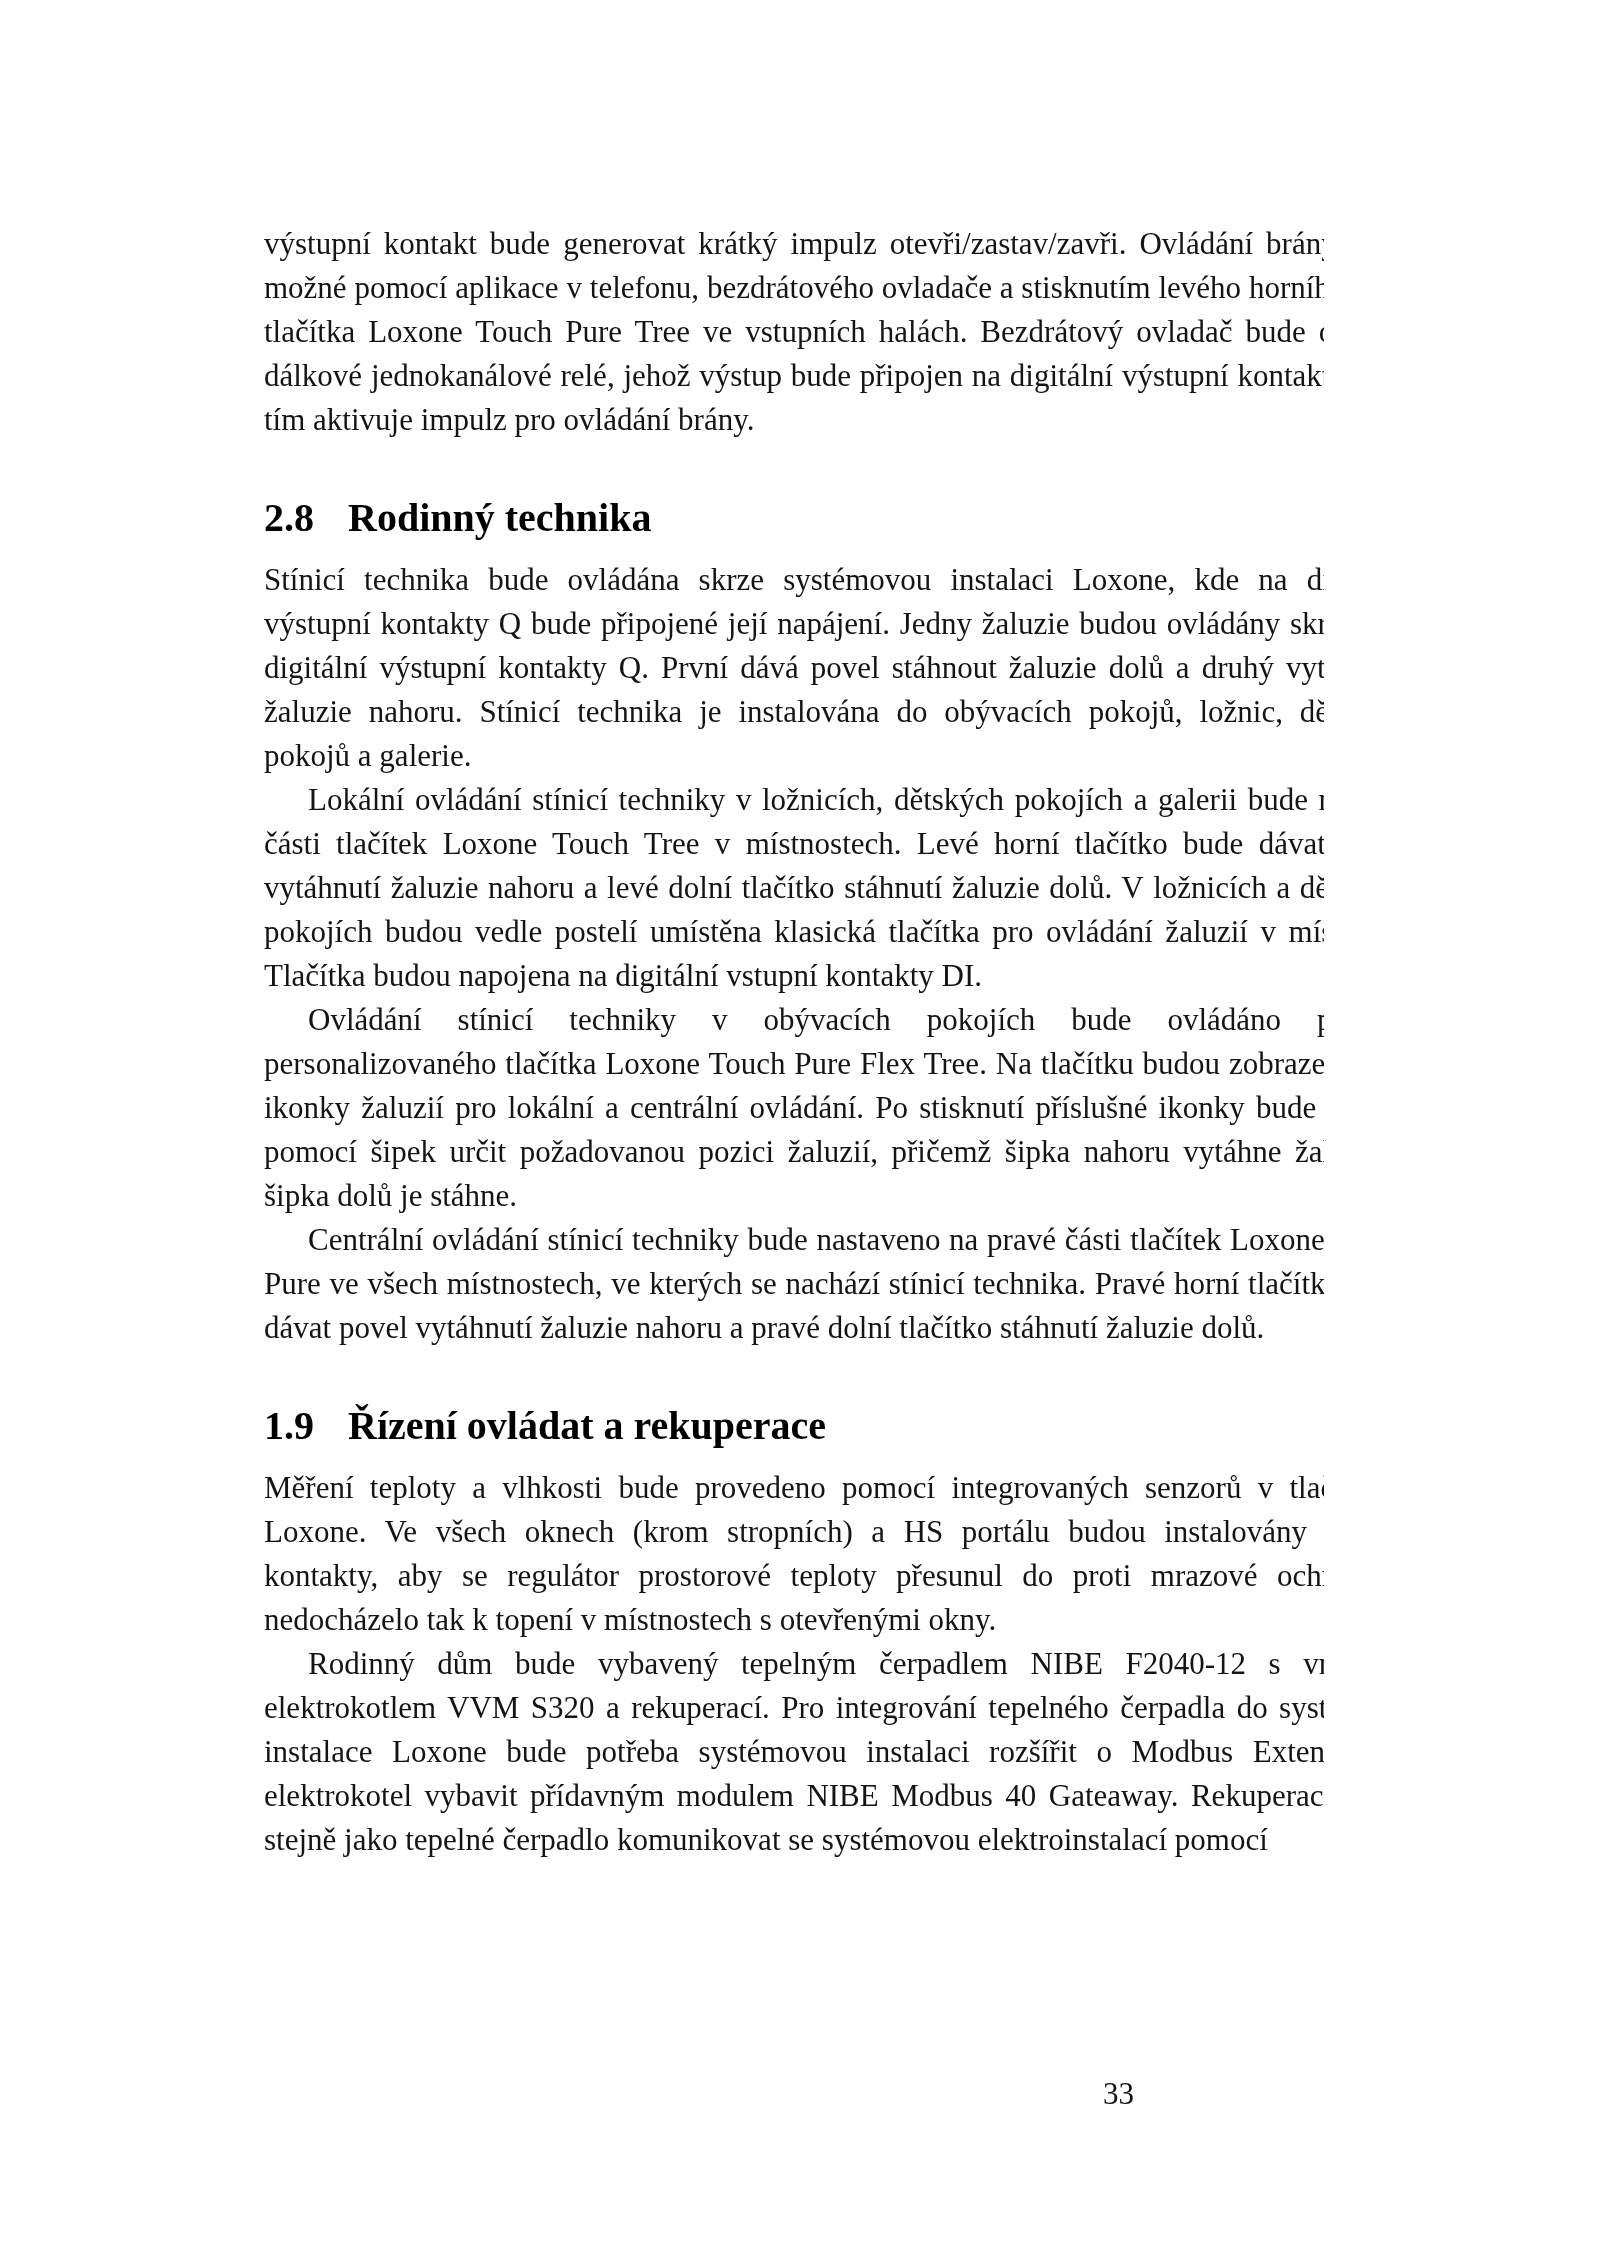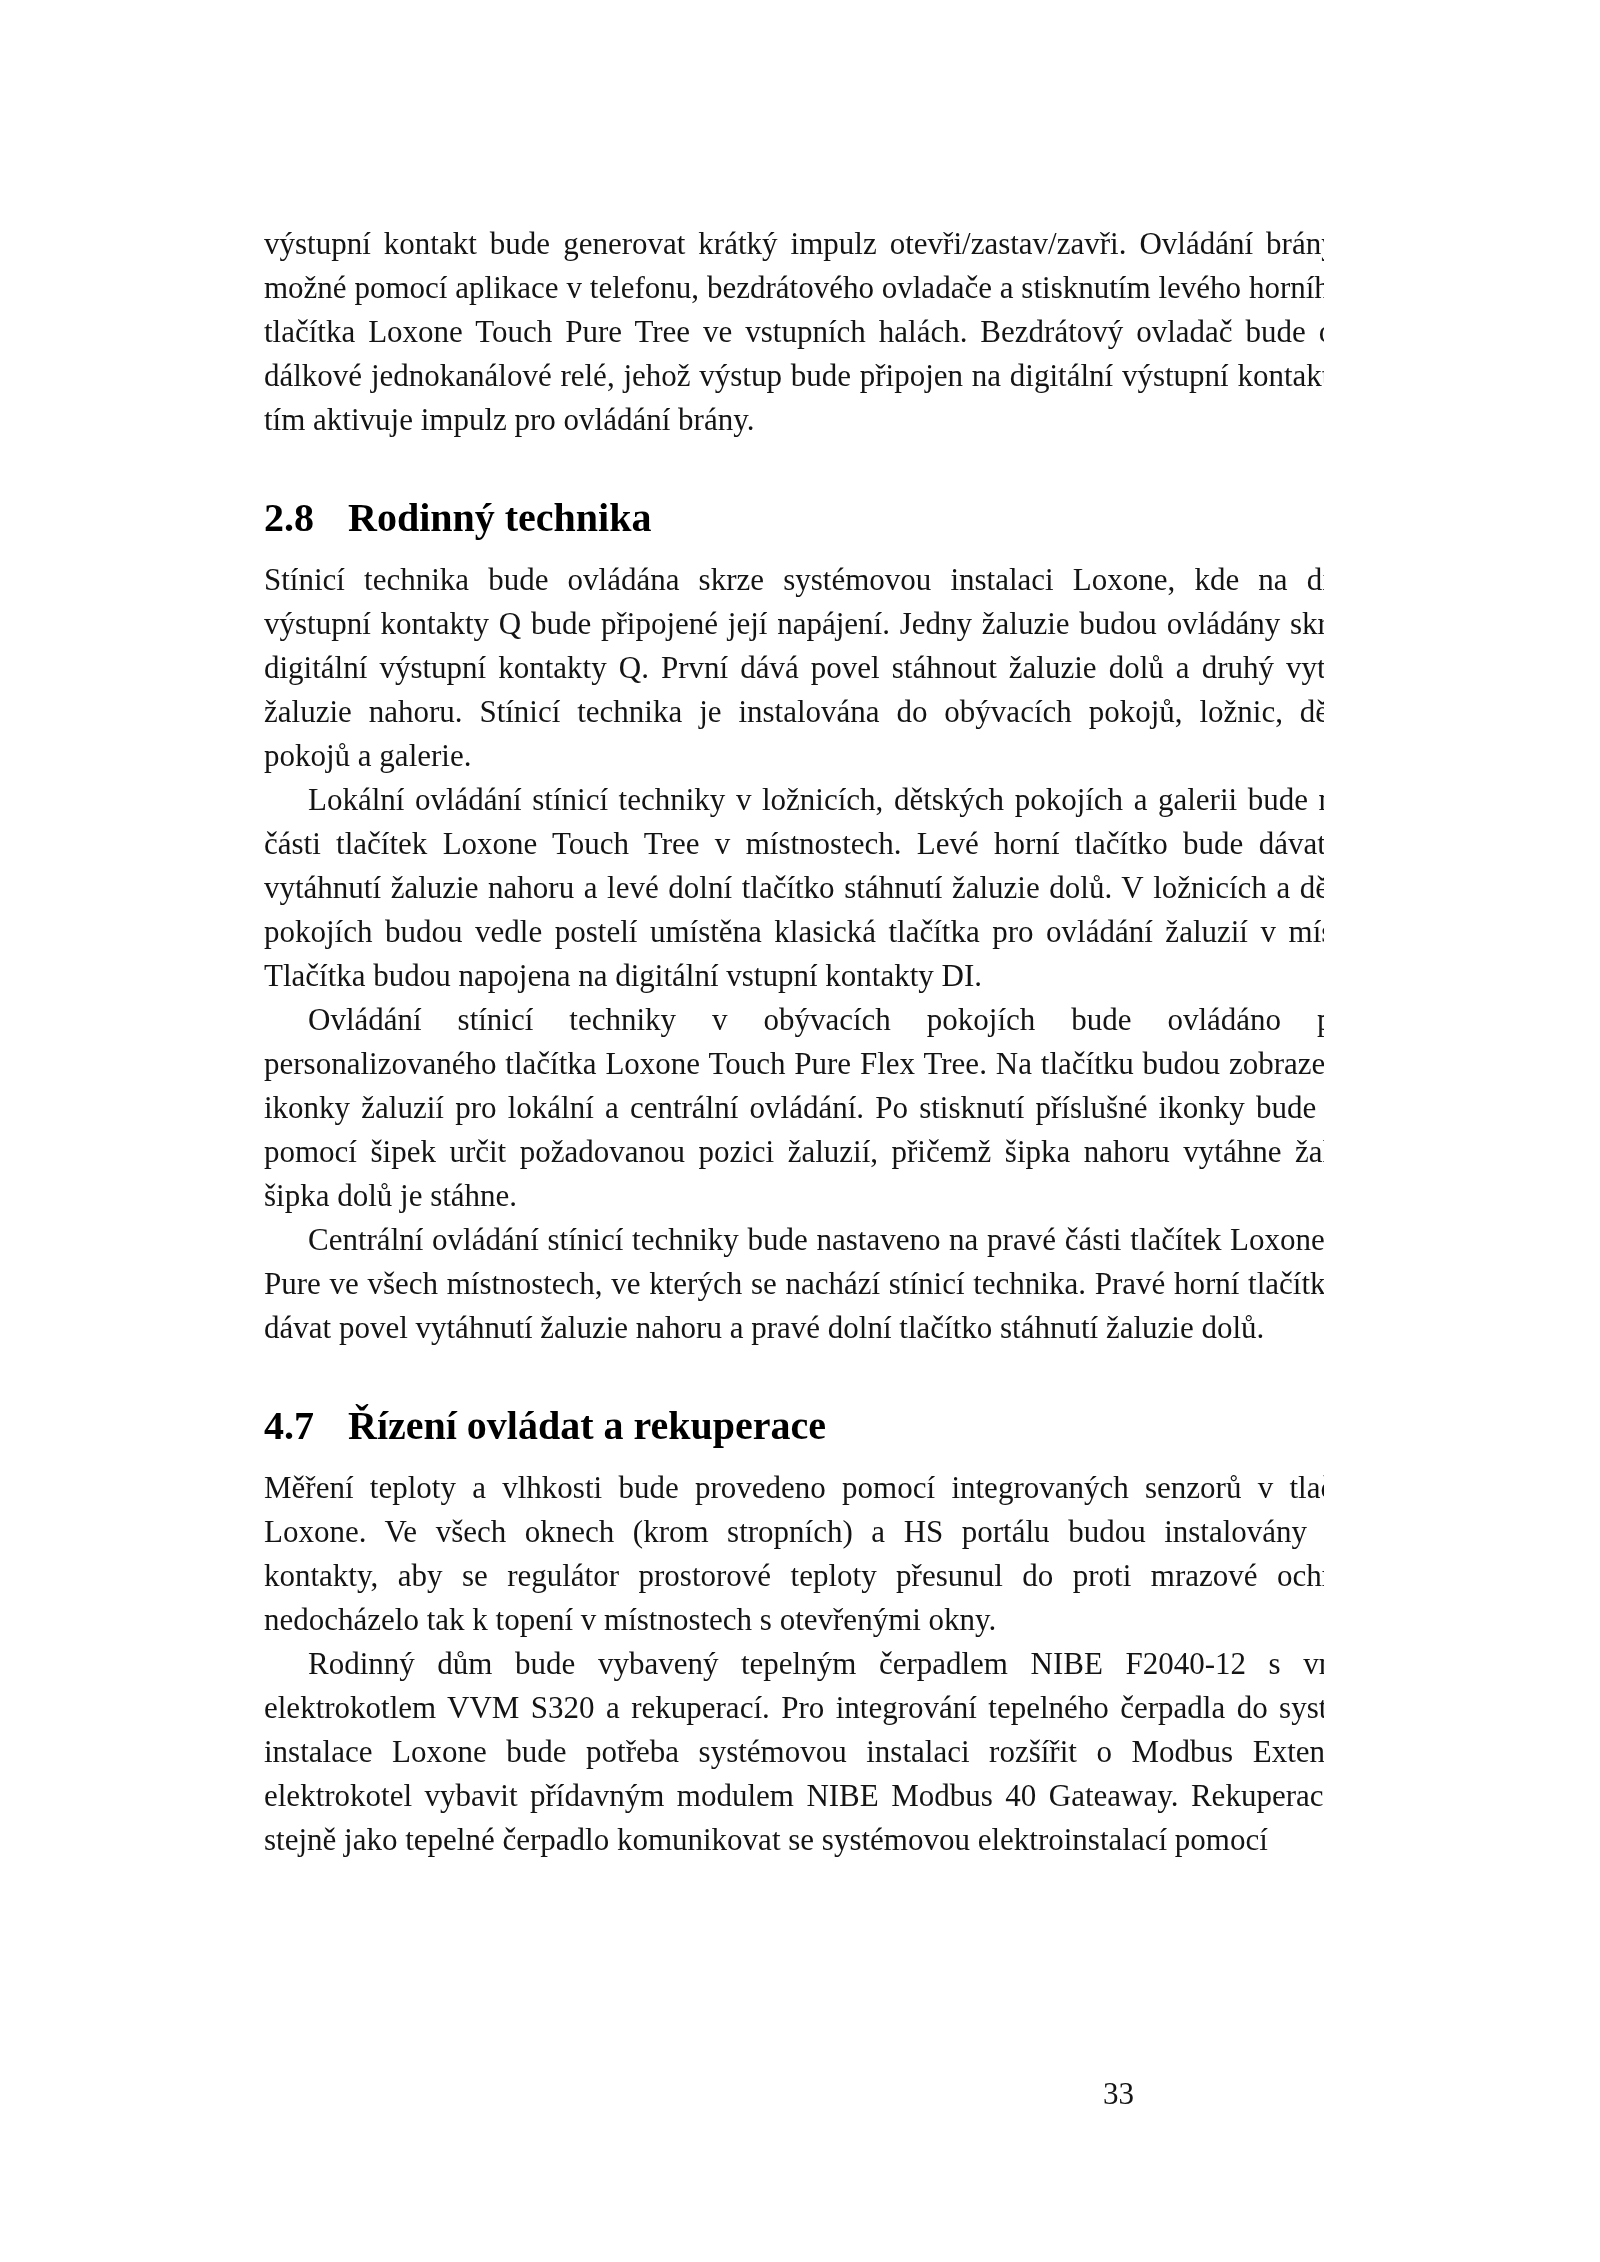--- a/index.html
+++ b/index.html
@@ -68,21 +68,21 @@
       <span class="hnum">2.8</span>
       <span class="htitle">Rodinný technika</span>
     </h2>
 
     <p class="par">Stínicí technika bude ovládána skrze systémovou instalaci Loxone, kde na digitální výstupní kontakty Q bude připojené její napájení. Jedny žaluzie budou ovládány skrze dva digitální výstupní kontakty Q. První dává povel stáhnout žaluzie dolů a druhý vytáhnout žaluzie nahoru. Stínicí technika je instalována do obývacích pokojů, ložnic, dětských pokojů a galerie.</p>
     <p class="par indent">Lokální ovládání stínicí techniky v&nbsp;ložnicích, dětských pokojích a galerii bude na levé části tlačítek Loxone Touch Tree v&nbsp;místnostech. Levé horní tlačítko bude dávat povel vytáhnutí žaluzie nahoru a levé dolní tlačítko stáhnutí žaluzie dolů. V&nbsp;ložnicích a dětských pokojích budou vedle postelí umístěna klasická tlačítka pro ovládání žaluzií v&nbsp;místnosti. Tlačítka budou napojena na digitální vstupní kontakty DI.</p>
     <p class="par indent">Ovládání stínicí techniky v&nbsp;obývacích pokojích bude ovládáno pomocí personalizovaného tlačítka Loxone Touch Pure Flex Tree. Na tlačítku budou zobrazeny dvě ikonky žaluzií pro lokální a centrální ovládání. Po stisknutí příslušné ikonky bude možné pomocí šipek určit požadovanou pozici žaluzií, přičemž šipka nahoru vytáhne žaluzie a šipka dolů je stáhne.</p>
     <p class="par indent">Centrální ovládání stínicí techniky bude nastaveno na pravé části tlačítek Loxone Touch Pure ve všech místnostech, ve kterých se nachází stínicí technika. Pravé horní tlačítko bude dávat povel vytáhnutí žaluzie nahoru a pravé dolní tlačítko stáhnutí žaluzie dolů.</p>
 
     <h2 class="heading">
-      <span class="hnum">4.7</span>
+      <span class="hnum">1.9</span>
       <span class="htitle">Řízení ovládat a rekuperace</span>
     </h2>
 
     <p class="par">Měření teploty a vlhkosti bude provedeno pomocí integrovaných senzorů v&nbsp;tlačítkách Loxone. Ve všech oknech (krom stropních) a HS portálu budou instalovány okenní kontakty, aby se regulátor prostorové teploty přesunul do proti mrazové ochrany a nedocházelo tak k&nbsp;topení v&nbsp;místnostech s&nbsp;otevřenými okny.</p>
     <p class="par indent">Rodinný dům bude vybavený tepelným čerpadlem NIBE F2040-12 s&nbsp;vnitřním elektrokotlem VVM&nbsp;S320 a rekuperací. Pro integrování tepelného čerpadla do systémové instalace Loxone bude potřeba systémovou instalaci rozšířit o&nbsp;Modbus Extension a elektrokotel vybavit přídavným modulem NIBE Modbus 40 Gateaway. Rekuperace bude stejně jako tepelné čerpadlo komunikovat se systémovou elektroinstalací pomocí</p>
 
   </main>
 
   <footer class="pagenum">33</footer>
 </div>

